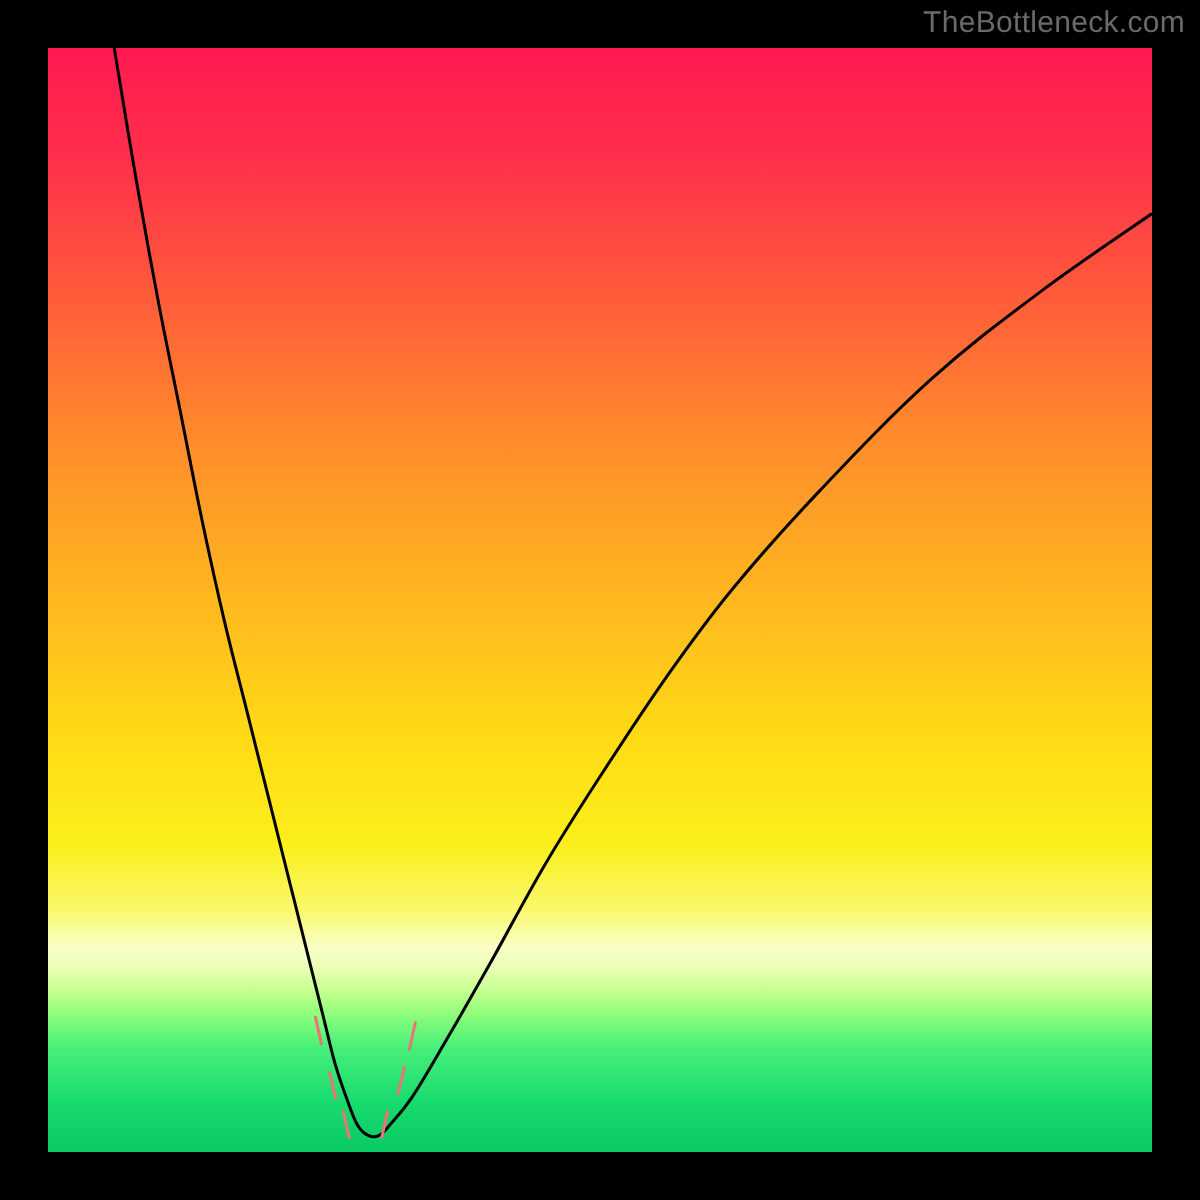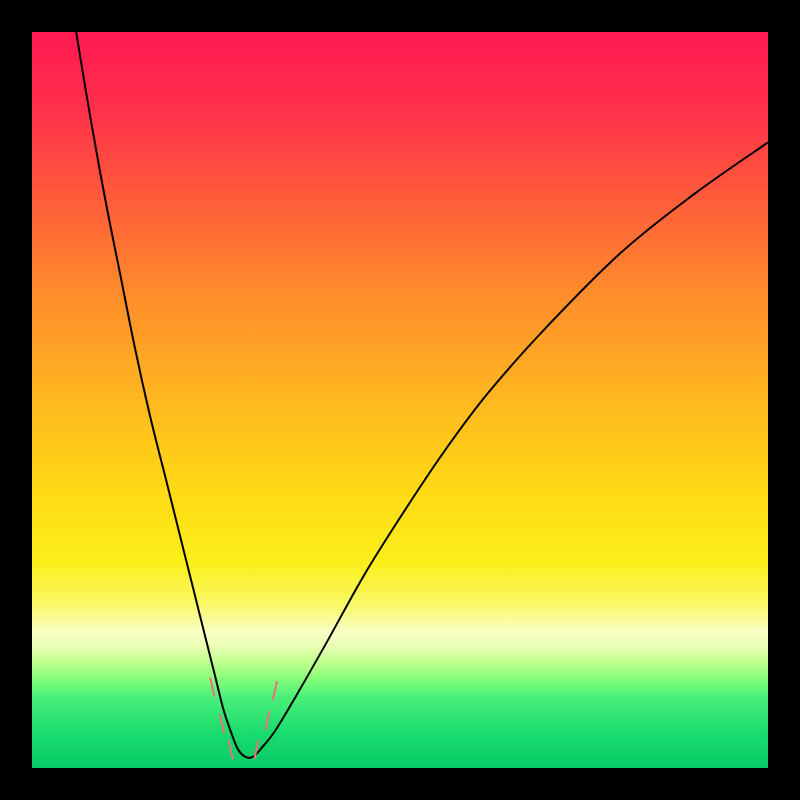--- a/index.html
+++ b/index.html
@@ -51,20 +51,21 @@
     fill: #eb7379;
     stroke: #eb7379;
     stroke-width: 2;
     stroke-linecap: round;
   }
 </style>
 </head>
 <body>
 
 <div class="outer">
+  <div class="watermark">TheBottleneck.com</div>
 
   <div class="plot">
 
     <svg class="gradient" viewBox="0 0 100 100" preserveAspectRatio="none">
       <defs>
         <linearGradient id="bg-grad" x1="0" y1="0" x2="0" y2="1">
             <stop offset="0.00%" stop-color="#ff1a52"></stop>
             <stop offset="10.00%" stop-color="#ff2f4b"></stop>
             <stop offset="22.00%" stop-color="#ff5a3b"></stop>
             <stop offset="35.00%" stop-color="#ff8a2c"></stop>

